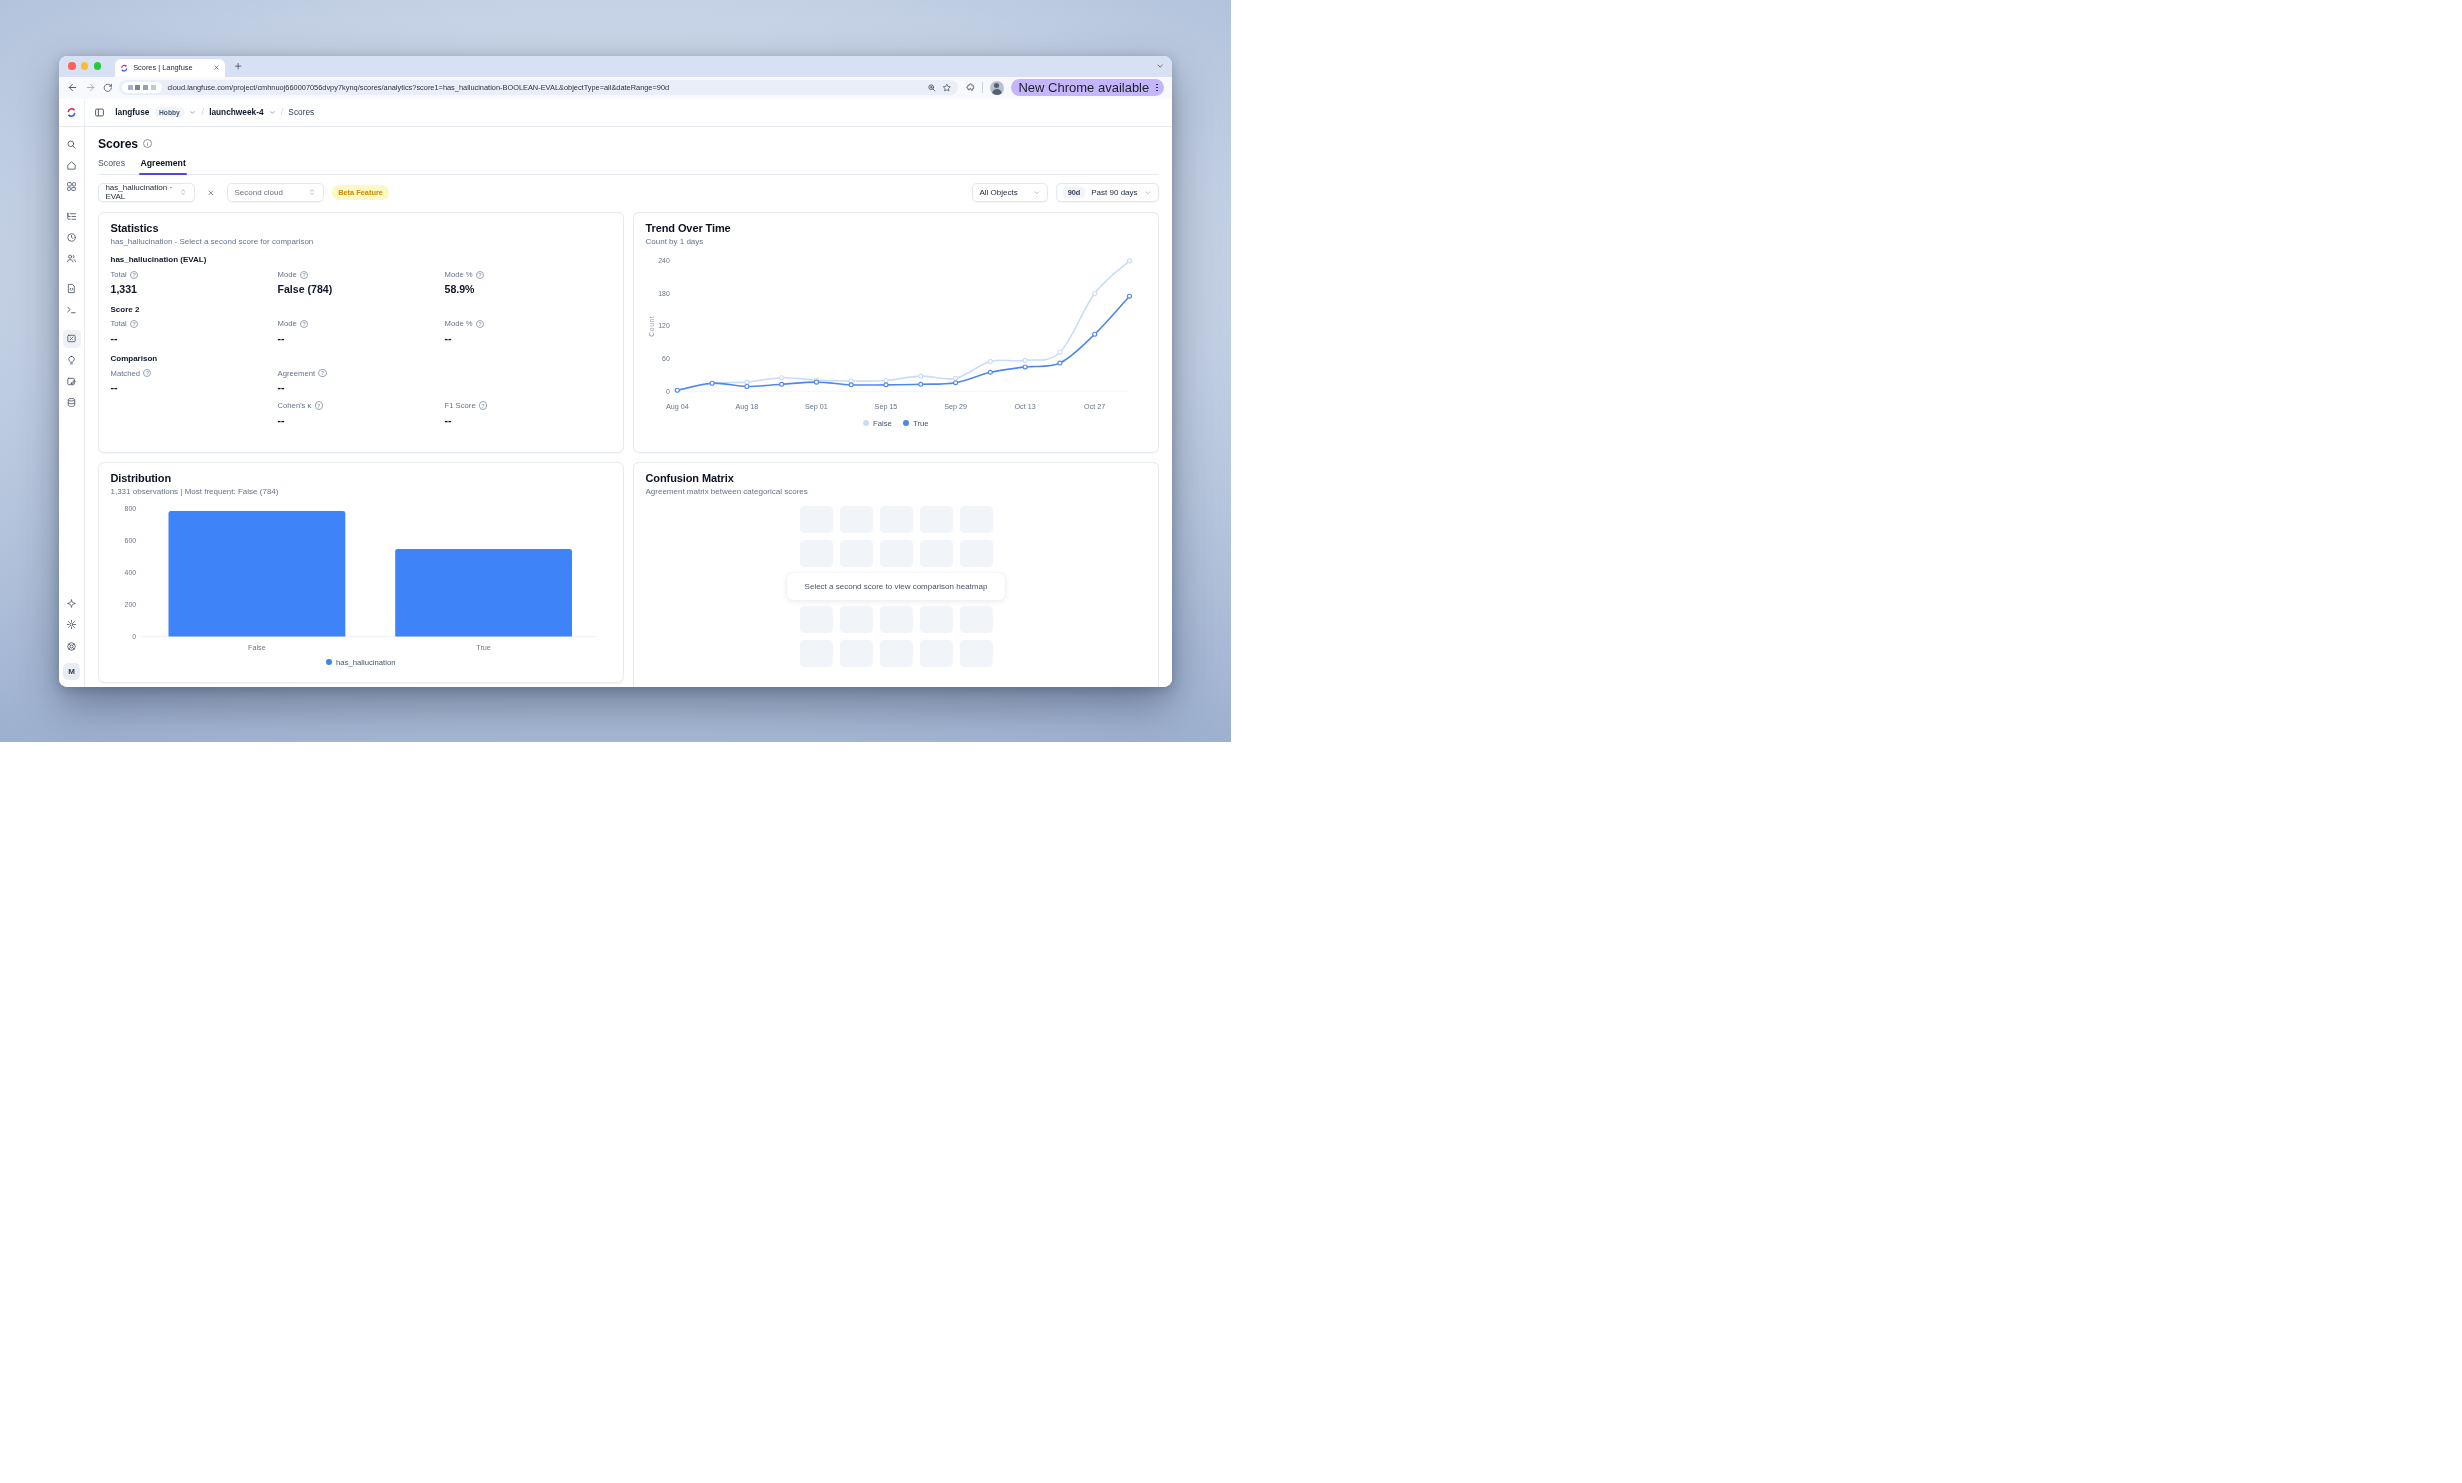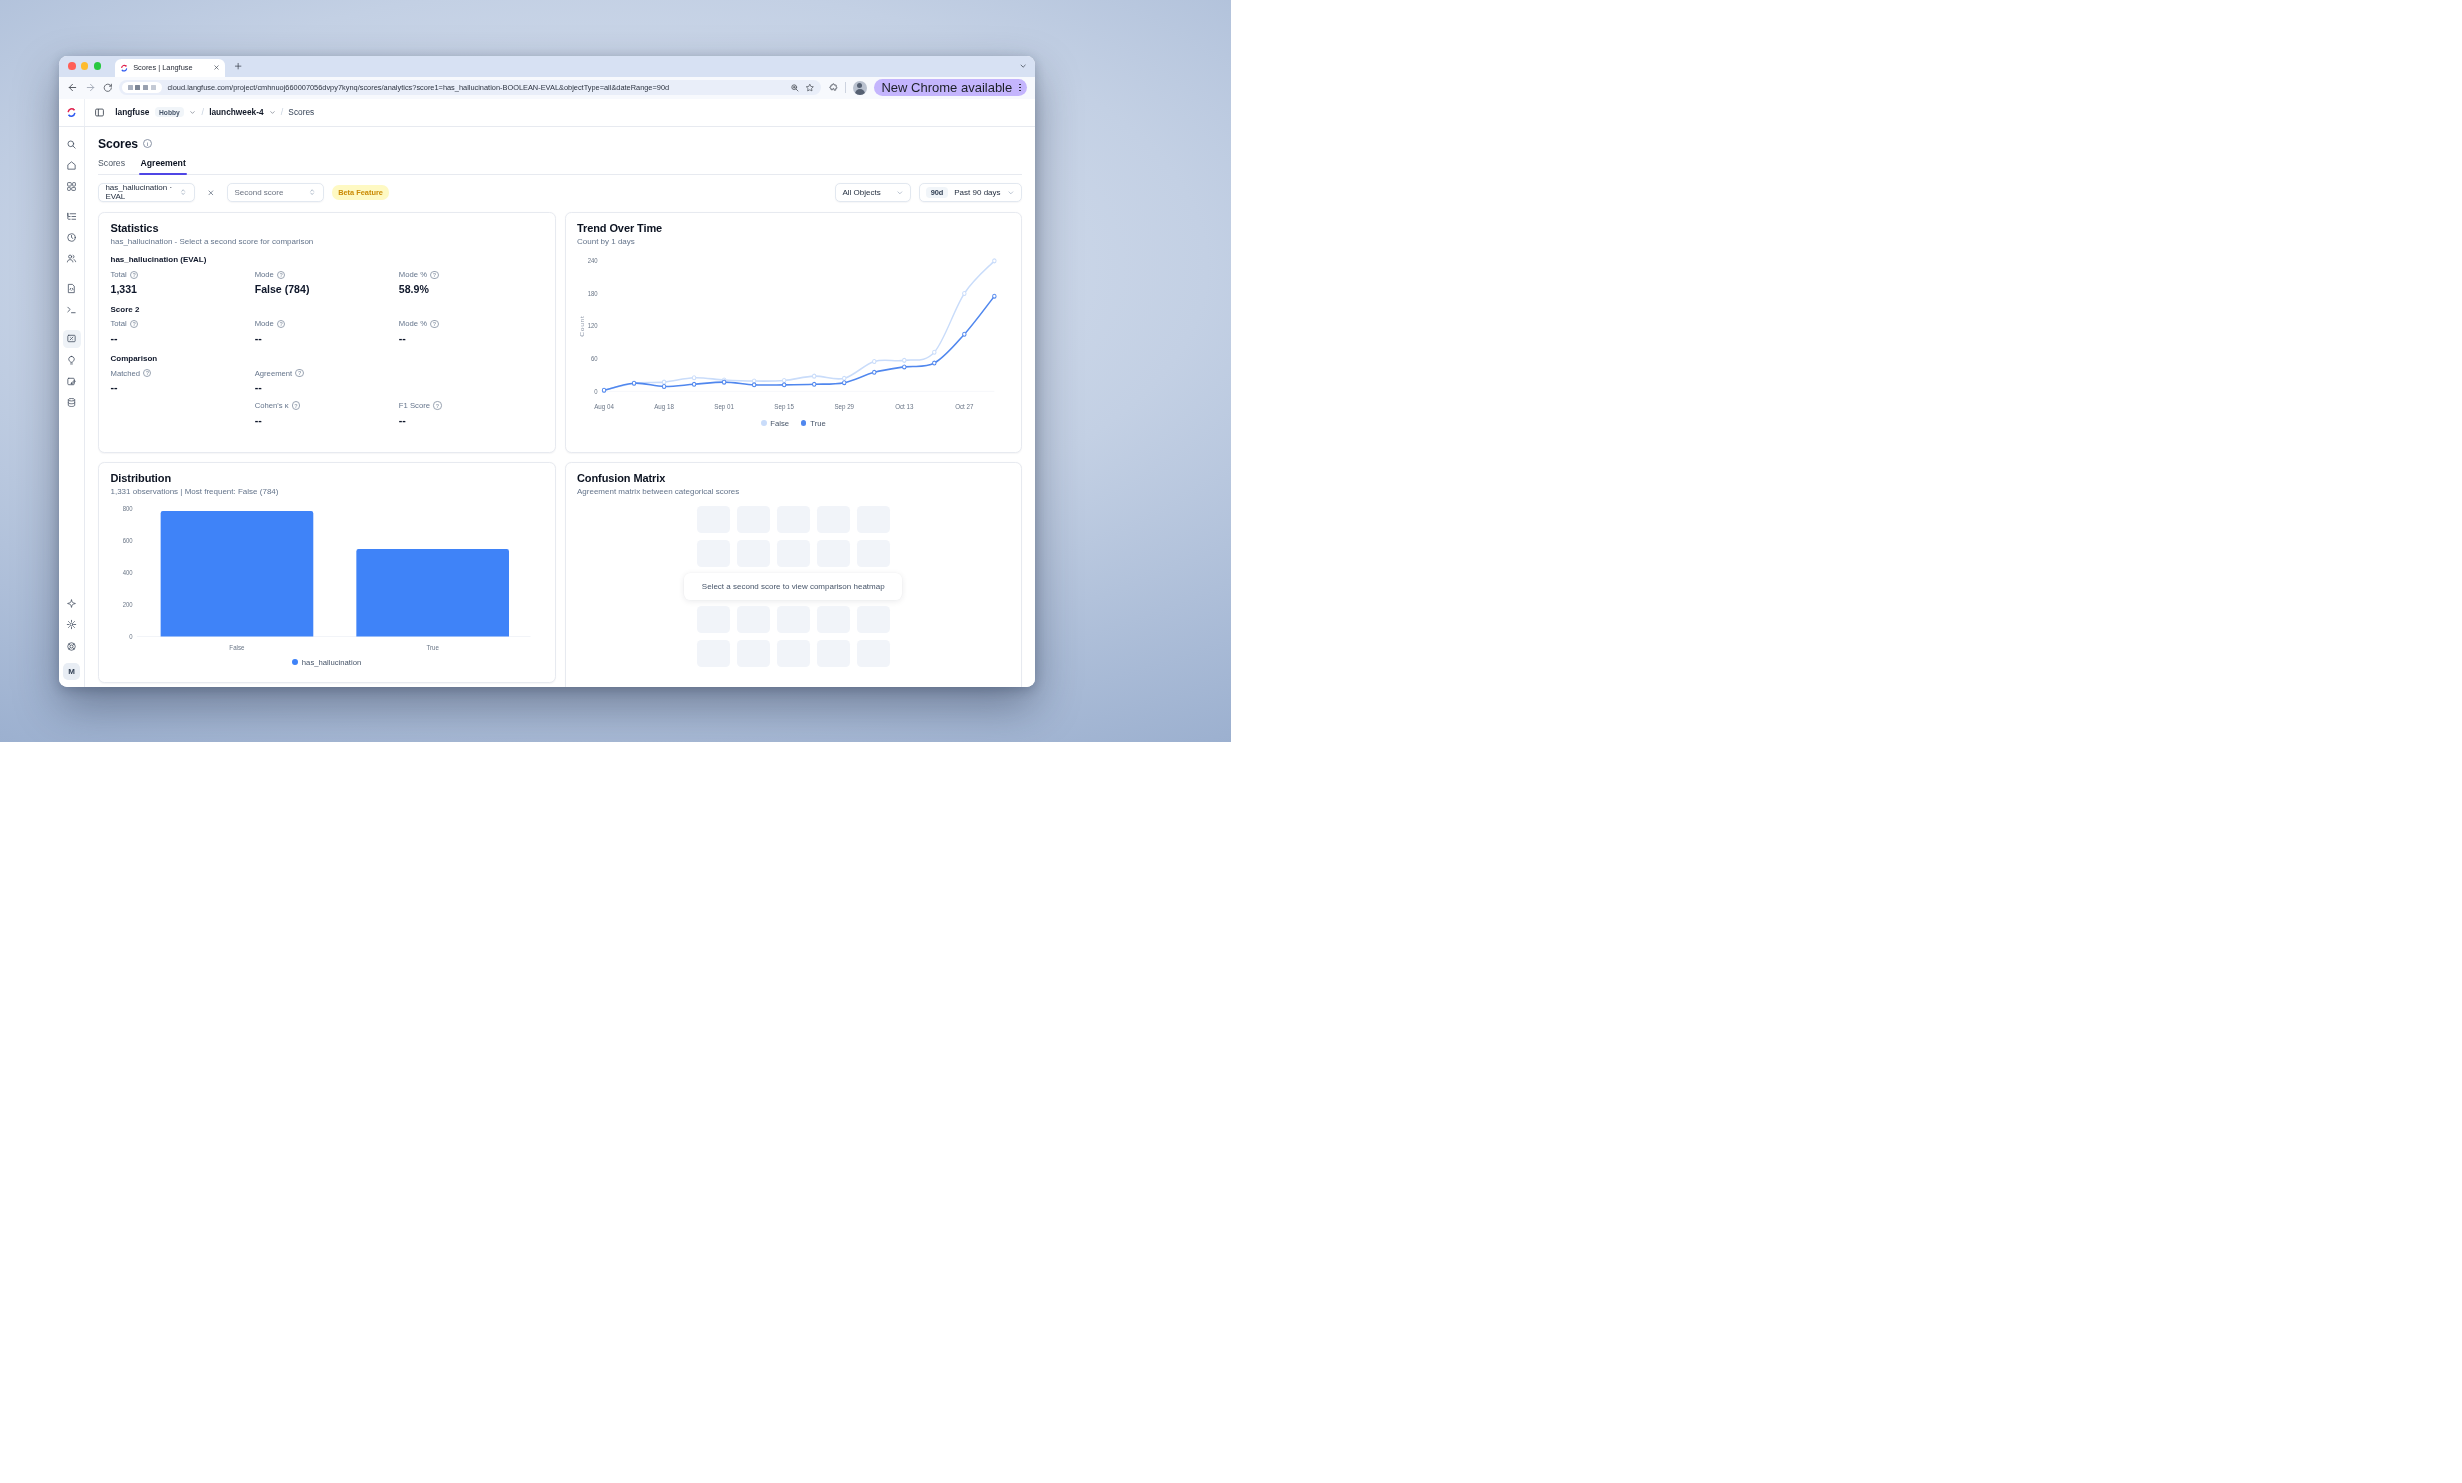--- a/index.html
+++ b/index.html
@@ -1,19 +1,19 @@
 <!DOCTYPE html>
 <html style="font-size:10.3px"><head>
 <meta charset="utf-8">
 <style>
   * { margin:0; padding:0; box-sizing:border-box; }
   html,body { width:1231px; height:742px; font-family:"Liberation Sans","DejaVu Sans",sans-serif; }
   .stage { position:relative; width:1231px; height:742px; overflow:hidden;
     background: radial-gradient(120% 95% at 50% 36%, #dde5f2 0%, #c3d0e4 40%, #9db1d0 78%, #8ba1c4 100%); }
-  .window { position:absolute; left:59px; top:56px; width:976px; height:631px; border-radius:8.3px;
+  .window { position:absolute; left:59px; top:56px; width:1113px; height:631px; border-radius:8.3px;
     overflow:hidden; box-shadow:0 19px 45px rgba(20,30,55,.40), 0 2.6px 10.3px rgba(20,30,55,.22); background:#fff; }
 
   
   .tabstrip { position:relative; height:20.5px; background:#d7e1f3; display:flex; align-items:flex-end; padding-left:9px; }
   .lights { display:flex; gap:5.1px; align-self:center; margin-right:14px; }
   .light { width:7.7px; height:7.7px; border-radius:50%; }
   .light.r{background:#ff5f57;} .light.y{background:#febc2e;} .light.g{background:#28c840;}
   .tab { height:17.3px; width:110px; background:#fff; border-radius:6.4px 6.4px 0 0; display:flex; align-items:center;
     gap:4.5px; padding:0 5.1px; font-size:7.4px; color:#1f2430; }
   .tab-title { flex:1; white-space:nowrap; overflow:hidden; }
@@ -359,21 +359,21 @@
                       <path d="M8 9.5l4-4.5 4 4.5M8 14.5l4 4.5 4-4.5"></path>
                     </svg>
                   </span>
               </div>
               <span class="xbtn">
                   <svg width="7.7" height="7.7" viewBox="0 0 24 24" stroke="currentColor" stroke-width="2" stroke-linecap="round">
                     <path d="M6 6l12 12M18 6L6 18"></path>
                   </svg>
                 </span>
               <div class="fselect w152">
-                <span class="ph">Second score</span>
+                <span class="ph">Second cloud</span>
                 <span class="updown">
                     <svg width="8.3" height="8.3" viewBox="0 0 24 24" fill="none" stroke="currentColor" stroke-width="2" stroke-linecap="round" stroke-linejoin="round">
                       <path d="M8 9.5l4-4.5 4 4.5M8 14.5l4 4.5 4-4.5"></path>
                     </svg>
                   </span>
               </div>
               <span class="beta">Beta Feature</span>
             </div>
             <div class="fright">
               <div class="fselect" style="width:76px; justify-content:space-between;">

